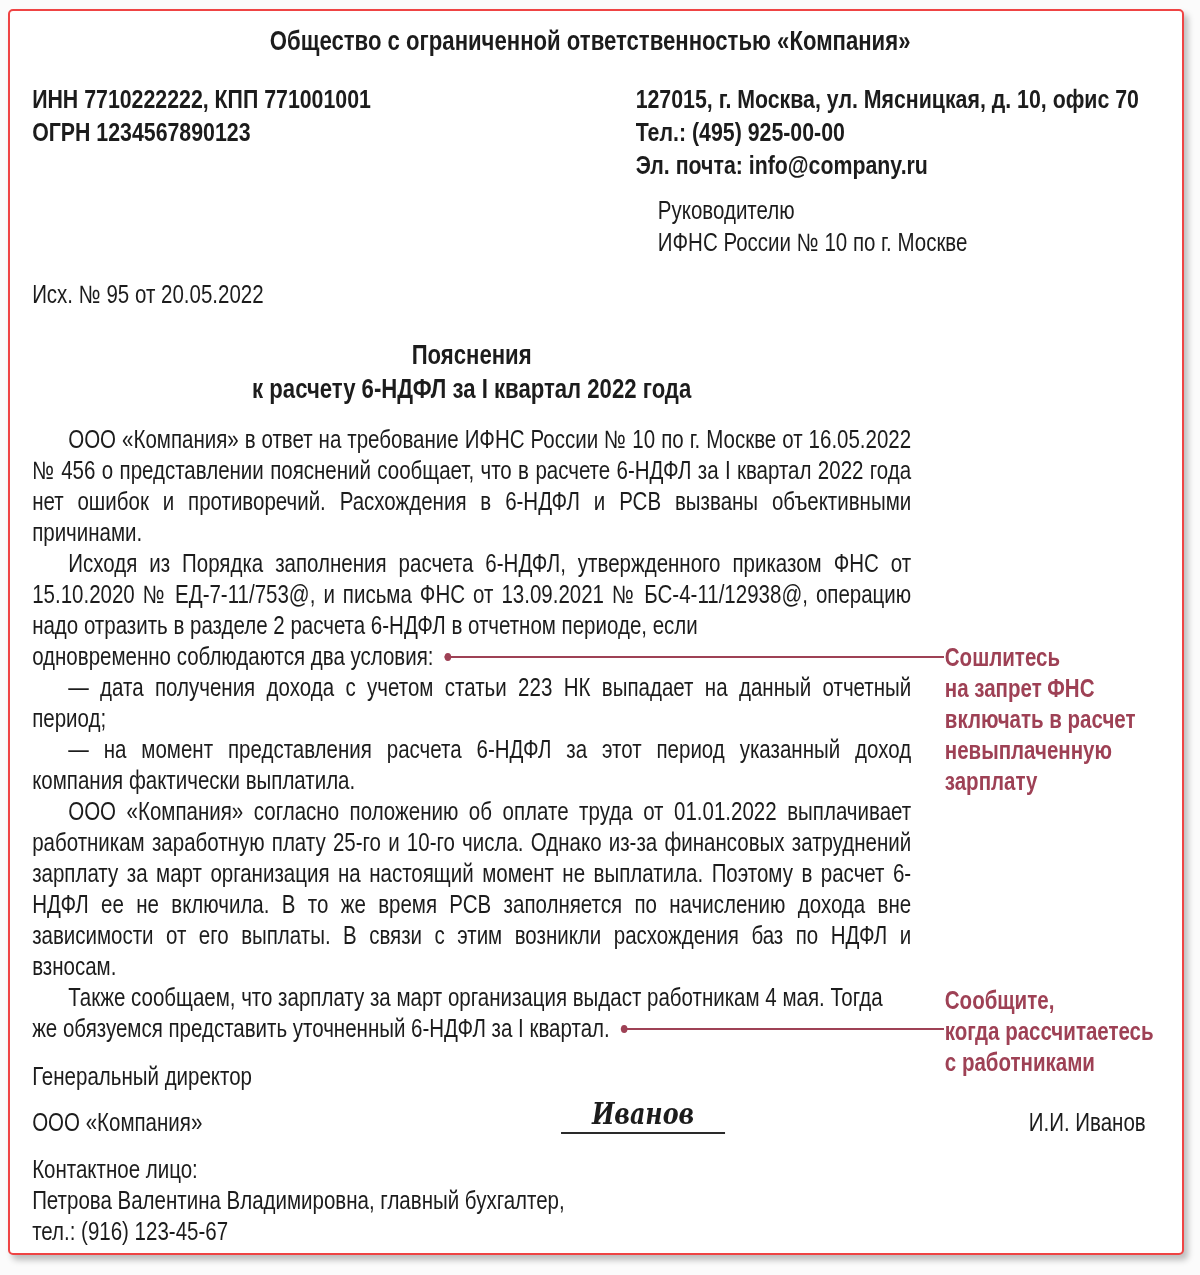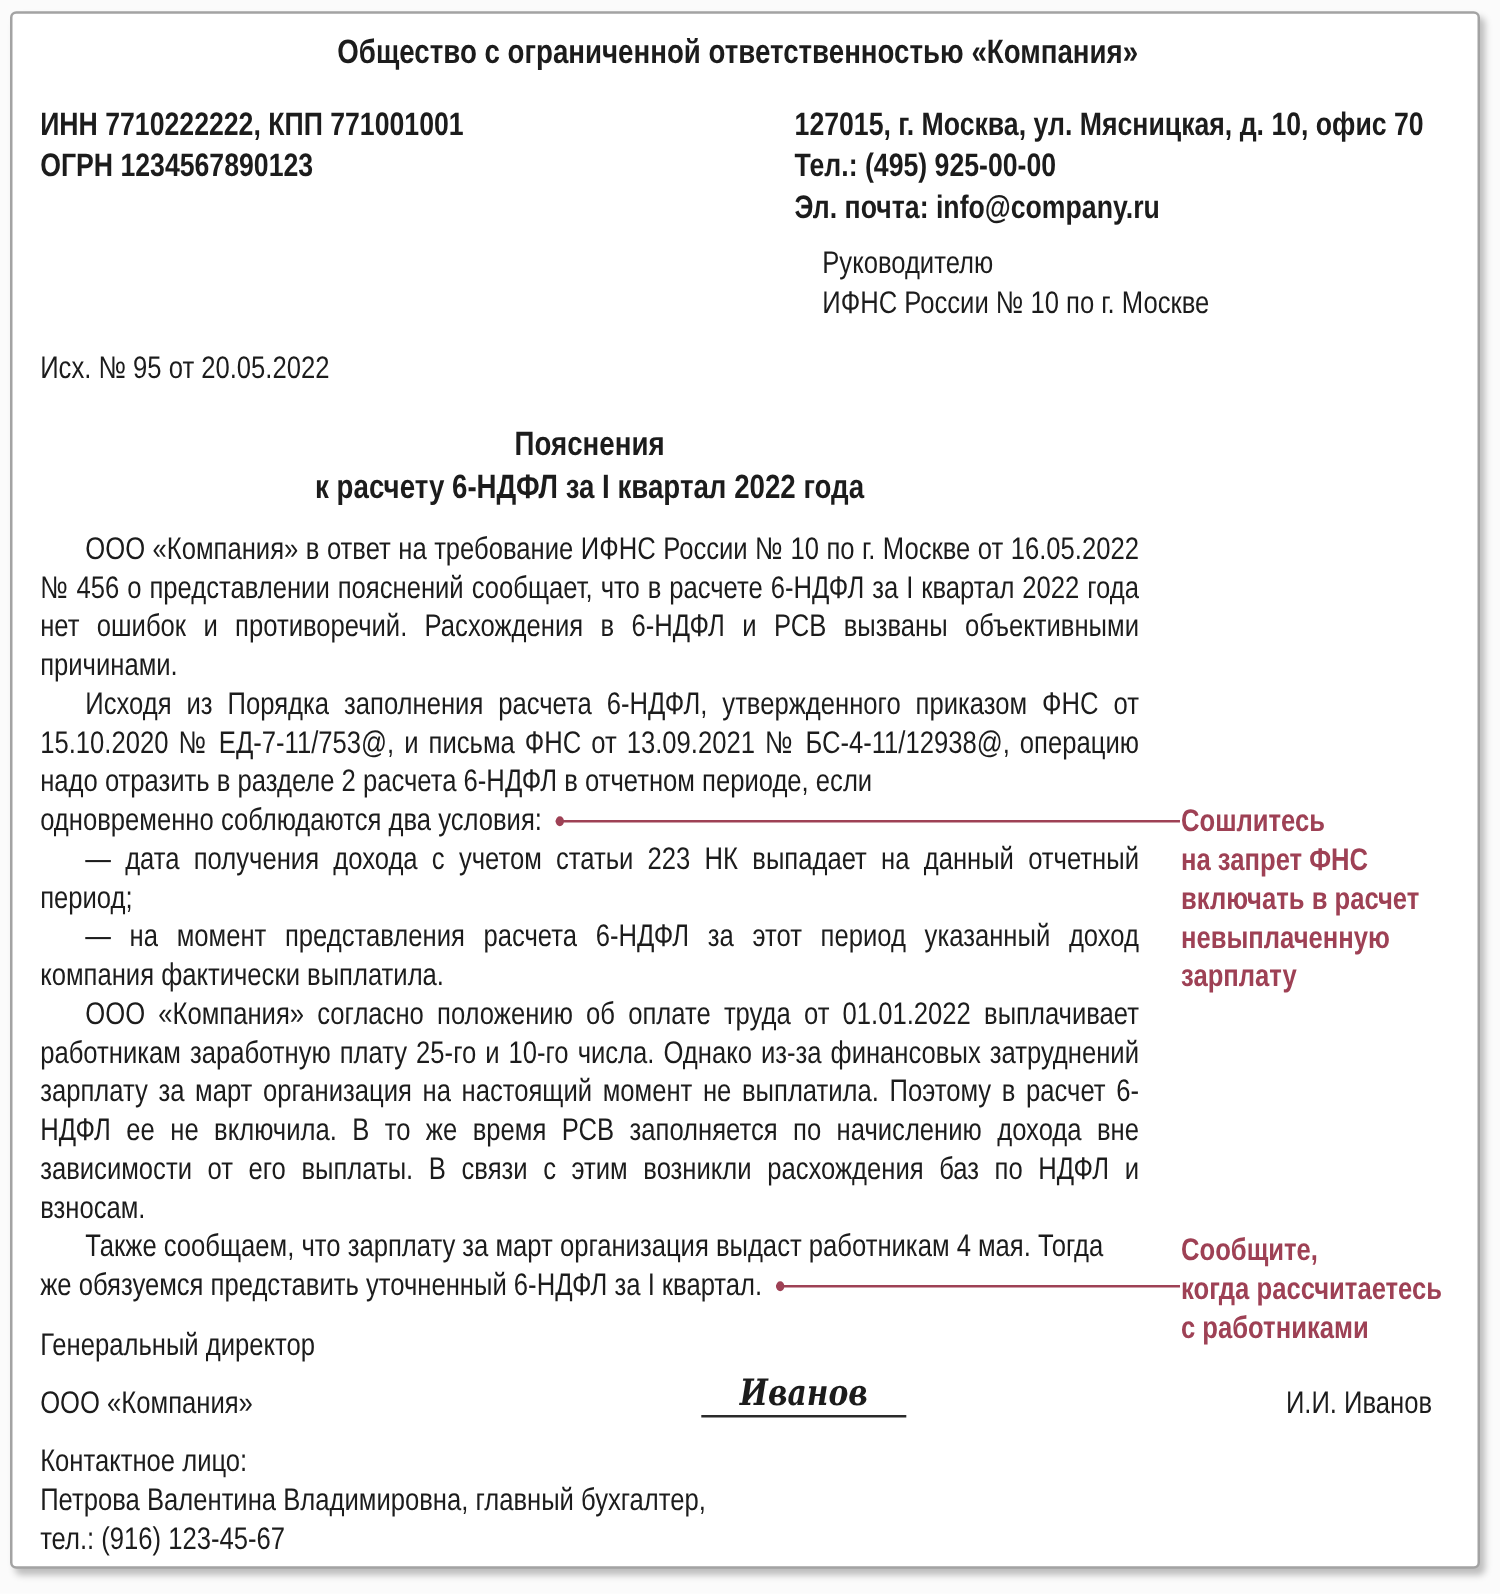--- a/index.html
+++ b/index.html
@@ -8,21 +8,21 @@
     background: #fbfbfb;
     font-family: "Liberation Sans", sans-serif;
     color: #1c1c1c;
     overflow: hidden;
   }
   .page {
     position: absolute;
     left: 8px; top: 9px;
     width: 1172px; height: 1242px;
     background: #ffffff;
-    border: 2px solid #a3a3a3;
+    border: 2px solid #ef4444;
     border-radius: 5px;
     box-shadow: 4px 5px 6px rgba(0,0,0,0.25);
     overflow: hidden;
   }
   
   .scale {
     position: absolute;
     left: 0; top: 14px;
     width: 1415px;
     transform: scaleX(0.82);

